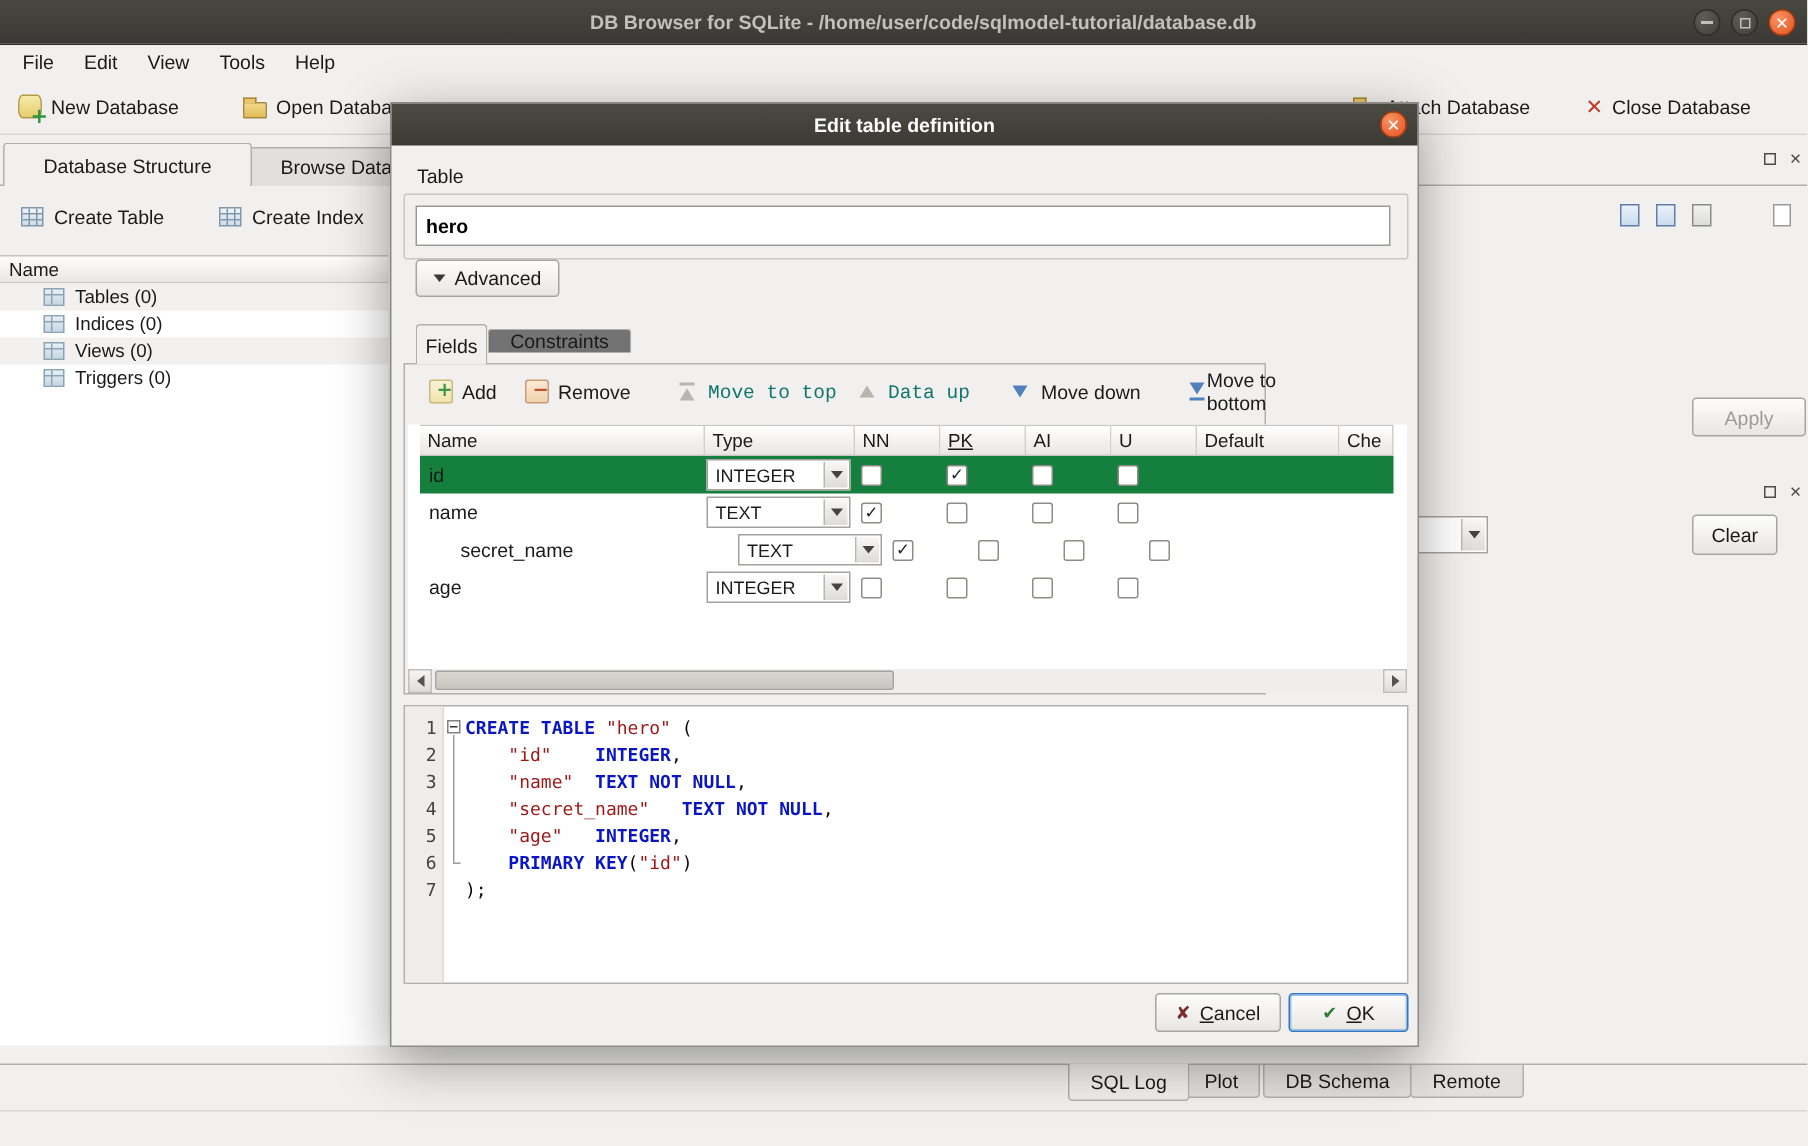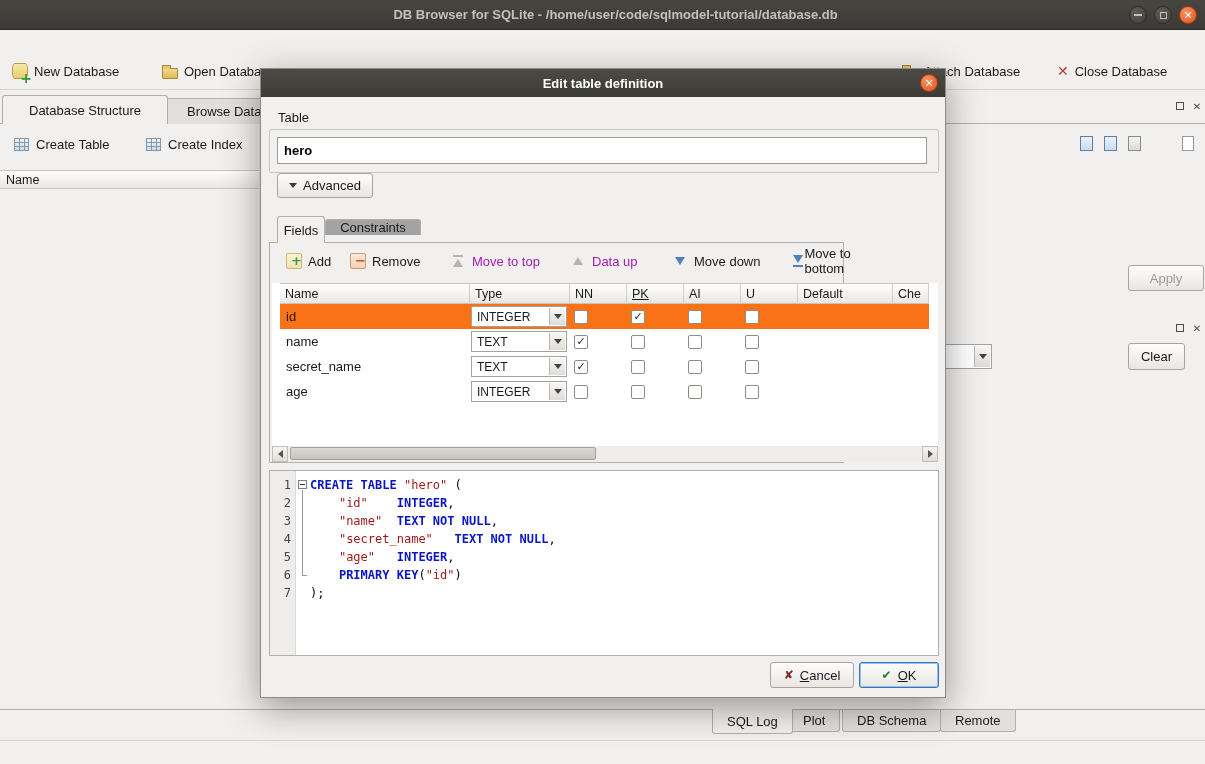--- a/index.html
+++ b/index.html
@@ -103,48 +103,48 @@
   #dlg-table-label { position:absolute; left:17px; top:41px; }
   #dlg-groupbox { position:absolute; left:8px; top:60px; width:670px; height:44px; border:1px solid #cac7c3; border-radius:2px; }
   #dlg-table-input { position:absolute; left:16px; top:68px; width:650px; height:27px; border:1px solid #9d9a95;
     background:#fff; font-family:"Liberation Sans","DejaVu Sans",sans-serif; font-weight:bold; font-size:13px; padding-left:6px; }
   #adv-btn { position:absolute; left:16px; top:104px; width:96px; height:25px; }
   .tri-down { width:0; height:0; border-left:4px solid transparent; border-right:4px solid transparent; border-top:5px solid #3a3a3a; }
 
   #dlg-tab-fields { position:absolute; left:16px; top:147px; width:48px; height:27px; background:#f1f0ef;
     border:1px solid #b3b0ab; border-bottom:none; z-index:2; display:flex; align-items:center; justify-content:center;
     border-top-left-radius:3px; border-top-right-radius:3px; }
-  #dlg-tab-constraints { position:absolute; left:64px; top:150px; width:96px; height:16px; background:#a3a3a3;
+  #dlg-tab-constraints { position:absolute; left:64px; top:150px; width:96px; height:16px; background:#737373;
     border:1px solid #b3b0ab; border-bottom:none; display:flex; align-items:center; justify-content:center;
     border-top-left-radius:3px; border-top-right-radius:3px; }
 
   #fields-panel { position:absolute; left:8px; top:173px; width:575px; height:221px; border:1px solid #b3b0ab; background:#f1f0ef; }
   .ft-item { position:absolute; top:6px; height:24px; display:flex; align-items:center; gap:6px; }
-  .ft-item.disabled .ft-label { color:#a21caf; }
+  .ft-item.disabled .ft-label { color:#0f766e;font-family:Liberation Mono, monospace; }
   .fic { width:16px; height:16px; position:relative; display:inline-block; }
   .fic-add { background:linear-gradient(#fbf3d5,#f1e3ae); border:1px solid #c9b878; border-radius:2px; }
   .fic-add::after { content:"+"; position:absolute; left:4px; top:-1px; font:bold 13px/15px "DejaVu Sans",sans-serif; color:#3a9a46; }
   .fic-remove { background:linear-gradient(#fbe9d5,#f3d3ae); border:1px solid #c99a78; border-radius:2px; }
   .fic-remove::after { content:"−"; position:absolute; left:4px; top:-1px; font:bold 13px/15px "DejaVu Sans",sans-serif; color:#c0522a; }
   .fic-move-up::after { content:""; position:absolute; left:3px; top:4px; border-left:5px solid transparent; border-right:5px solid transparent; border-bottom:8px solid #4f81bd; }
   .fic-move-down::after { content:""; position:absolute; left:3px; top:4px; border-left:5px solid transparent; border-right:5px solid transparent; border-top:8px solid #4f81bd; }
   .fic-move-top::before { content:""; position:absolute; left:3px; top:2px; width:10px; height:2px; background:#4f81bd; }
   .fic-move-top::after { content:""; position:absolute; left:3px; top:6px; border-left:5px solid transparent; border-right:5px solid transparent; border-bottom:8px solid #4f81bd; }
   .fic-move-bottom::before { content:""; position:absolute; left:3px; top:12px; width:10px; height:2px; background:#4f81bd; }
   .fic-move-bottom::after { content:""; position:absolute; left:3px; top:2px; border-left:5px solid transparent; border-right:5px solid transparent; border-top:8px solid #4f81bd; }
   .ft-item.disabled .fic-move-up::after, .ft-item.disabled .fic-move-top::after { border-bottom-color:#b8b5b0; }
   .ft-item.disabled .fic-move-top::before, .ft-item.disabled .fic-move-bottom::before { background:#b8b5b0; }
 
   .grid-viewport { position:absolute; left:2px; top:40px; width:666px; height:163px; background:#fff; overflow:hidden; }
   .grid-inner { position:absolute; left:8px; top:0; }
   .grid-header { display:flex; height:21px; }
   .gh-cell { background:linear-gradient(#ffffff,#e9e7e3); border-top:1px solid #c9c6c1; border-bottom:1px solid #c9c6c1;
     border-right:1px solid #d2cfca; padding-left:5px; font-size:12.5px; display:flex; align-items:center; overflow:hidden; white-space:nowrap; }
   .grid-row { display:flex; height:25px; align-items:center; }
-  .grid-row.selected { background:#f97316; }
+  .grid-row.selected { background:#15803d; }
   .gc { height:25px; display:flex; align-items:center; overflow:hidden; }
   .gc-name { padding-left:6px; font-size:13px; }
   .grid-row .combo { width:96px; height:21px; margin-left:1px; }
   .cb { width:14px; height:14px; margin-left:4px; background:#fff; border:1px solid #8f8c87; border-radius:2px;
     display:flex; align-items:center; justify-content:center; font:bold 11px/12px "DejaVu Sans",sans-serif; color:#222; }
 
   .hscroll { position:absolute; left:2px; top:203px; width:666px; height:16px; background:#efeeec; display:flex; align-items:center; }
   .sb-btn { width:16px; height:16px; background:linear-gradient(#f6f5f3,#e0ddd9); border:1px solid #c2bfba;
     display:flex; align-items:center; justify-content:center; }
   .sb-track { position:relative; flex:1; height:16px; }
@@ -188,20 +188,27 @@
         </div>
       <div class="win-btn">
           <span class="sq"></span>
         </div>
       <div class="win-btn close">
           <span>✕</span>
         </div>
     </div>
   </div>
 
+  <div id="menubar">
+      <div class="menu-item">File</div>
+      <div class="menu-item">Edit</div>
+      <div class="menu-item">View</div>
+      <div class="menu-item">Tools</div>
+      <div class="menu-item">Help</div>
+    </div>
 
   <div id="toolbar">
     <div class="tb-item" style="left:8px">
       <span class="icon16 ic-newdb"></span>
       <span>New Database</span>
     </div>
     <div class="tb-item" style="left:158px">
       <span class="ic-folder"></span>
       <span>Open Database...</span>
     </div>
@@ -252,20 +259,38 @@
       <span class="shape-page"></span>
     </div>
 
   <div id="apply-btn" class="btn disabled">
     <span>Apply</span>
   </div>
 
   <div id="tree-header">
     <span>Name</span>
   </div>
+  <div id="tree-body">
+      <div class="tree-row alt">
+        <span class="tree-icon"></span>
+        <span class="tree-label">Tables (0)</span>
+      </div>
+      <div class="tree-row">
+        <span class="tree-icon"></span>
+        <span class="tree-label">Indices (0)</span>
+      </div>
+      <div class="tree-row alt">
+        <span class="tree-icon"></span>
+        <span class="tree-label">Views (0)</span>
+      </div>
+      <div class="tree-row">
+        <span class="tree-icon"></span>
+        <span class="tree-label">Triggers (0)</span>
+      </div>
+    </div>
 
   <div class="mini-btn" style="left:1172px;top:320px">
       <span class="mini-sq"></span>
     </div>
   <div class="mini-btn" style="left:1189px;top:320px">
       <span>✕</span>
     </div>
   <div id="log-combo" class="combo">
     <span class="combo-arrow">
         <span class="tri-down-sm"></span>
@@ -394,21 +419,21 @@
                 </div>
                 <div class="gc" style="width: 57px;">
                   <div class="cb"></div>
                 </div>
                 <div class="gc" style="width: 57px;">
                   <div class="cb"></div>
                 </div>
                 <div class="gc" style="width: 95px;"></div>
               </div>
               <div class="grid-row">
-                <div class="gc gc-name" style="width: 190px;">secret_name</div>
+                <div class="gc gc-name" style="width: 190px; margin-left: 21px;">secret_name</div>
                 <div class="gc" style="width: 100px;">
                   <div class="combo">
                     <span class="combo-label">TEXT</span>
                     <span class="combo-arrow">
                       <span class="tri-down-sm"></span>
                     </span>
                   </div>
                 </div>
                 <div class="gc" style="width: 57px;">
                   <div class="cb checked">✓</div>

